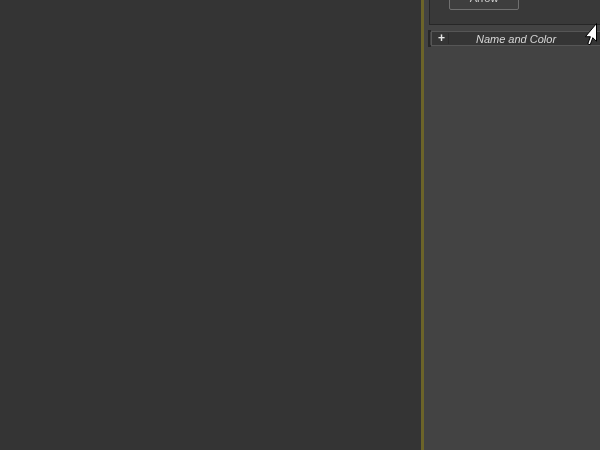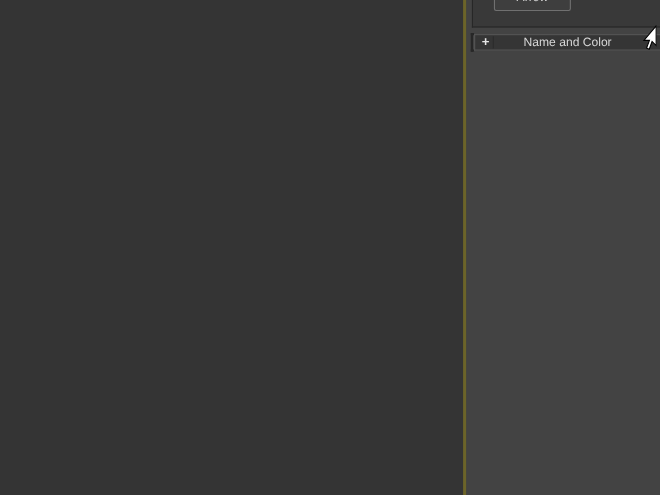--- a/index.html
+++ b/index.html
@@ -78,21 +78,21 @@
   .rollout-toggle {
     position: absolute; left: 3px; top: 1px; bottom: 1px;
     width: 13px;
     border-right: 1px solid #2c2c2c;
     color: #e6e6e6;
     font-size: 12px; font-weight: bold;
     line-height: 11px;
     text-align: center;
   }
 
-  .rollout-title { pointer-events: none; }
+  .rollout-title { pointer-events: none; font-style: italic; }
 
   .mouse-cursor {
     position: absolute; left: 584px; top: 23px;
     width: 13px; height: 23px;
   }
 </style>
 </head>
 <body>
 
 <div class="viewport"></div>

